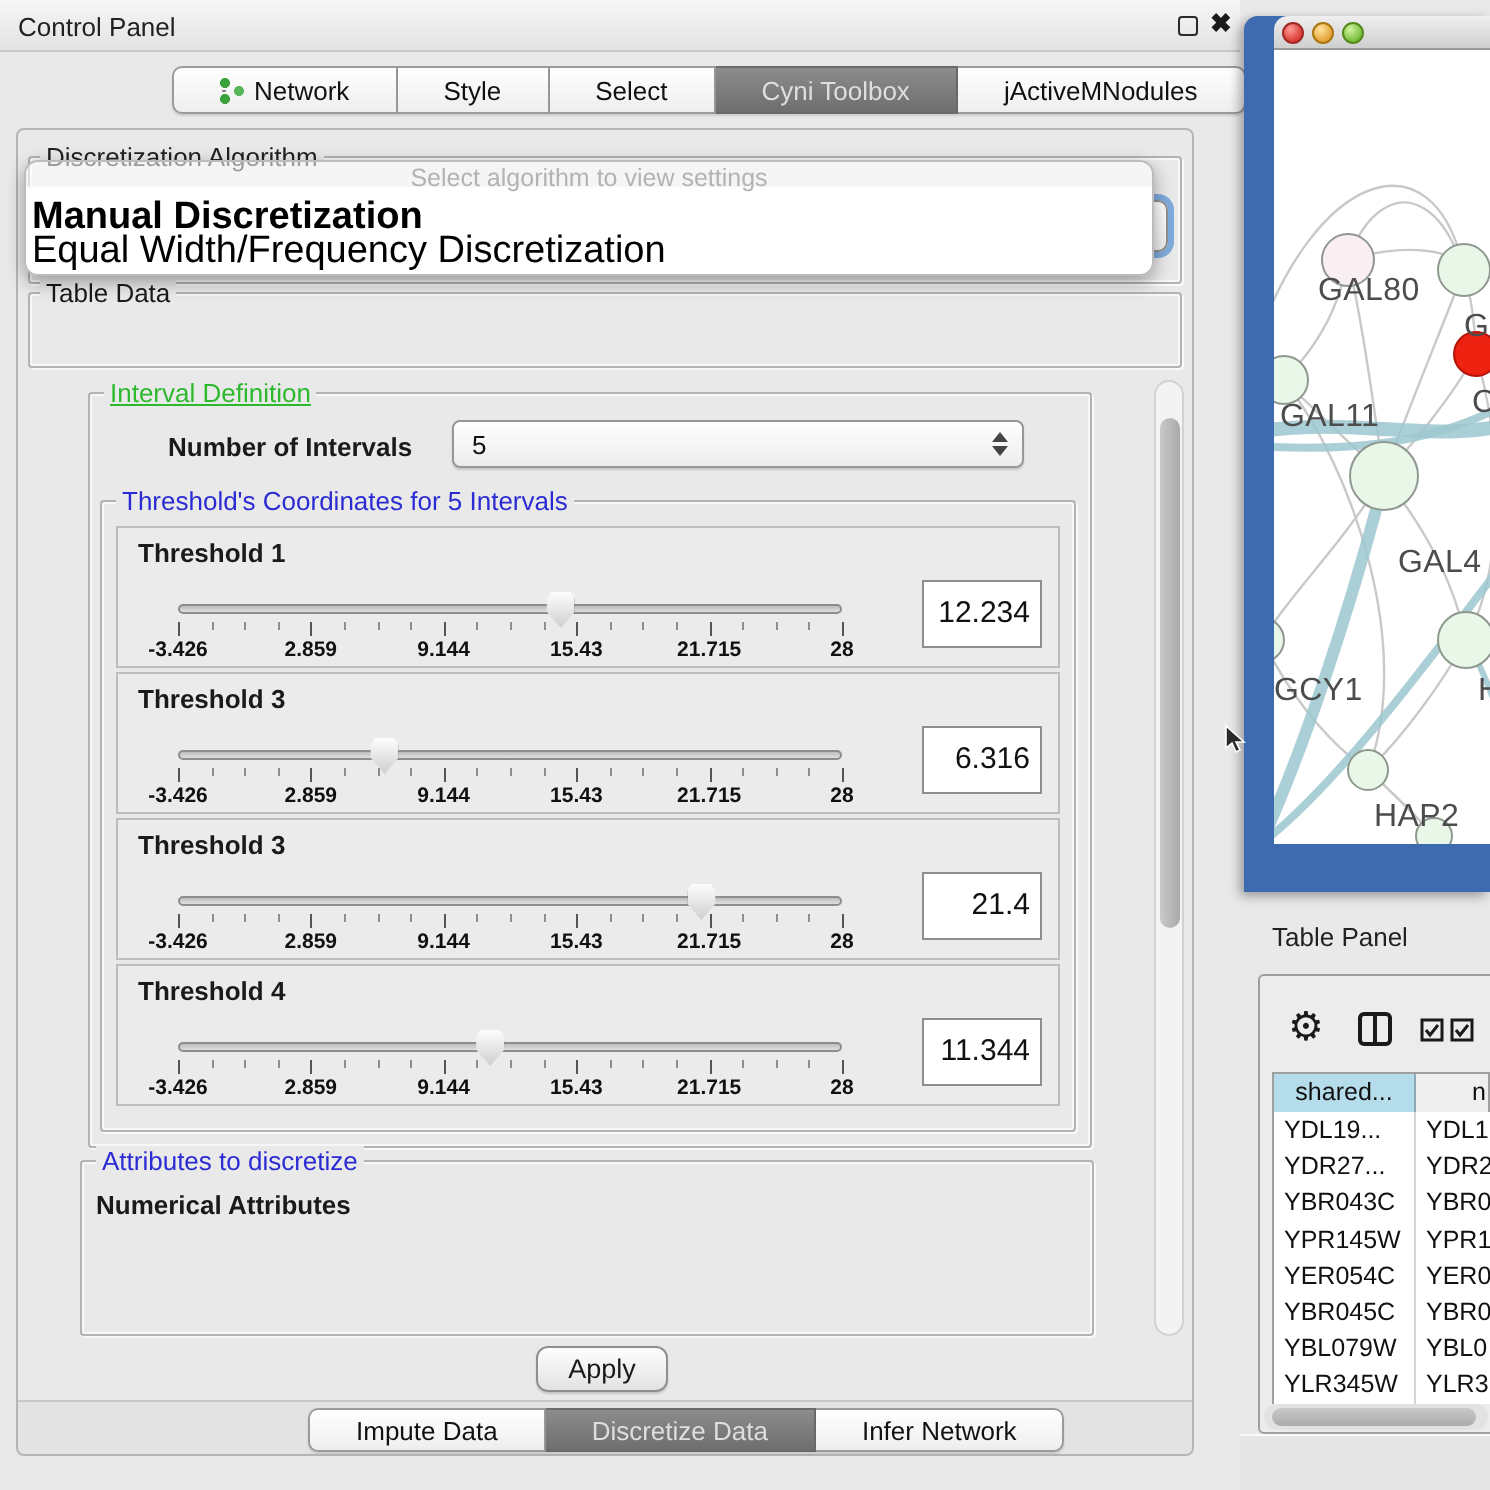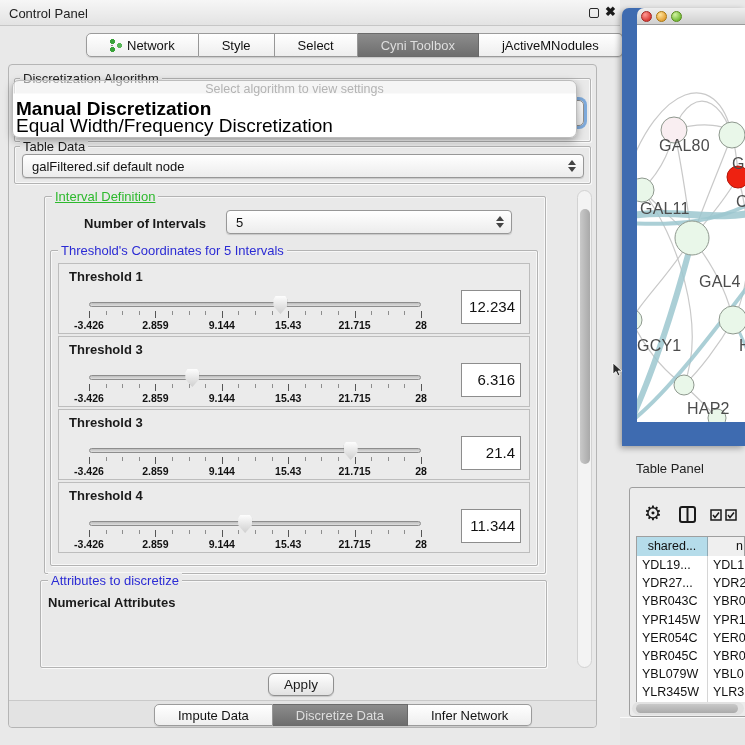--- a/index.html
+++ b/index.html
@@ -201,27 +201,20 @@
   <div class="alg-combo"></div>
 
   <div class="popup">
     <div class="popup-hint">Select algorithm to view settings</div>
     <div class="popup-item b">Manual Discretization</div>
     <div class="popup-item n">Equal Width/Frequency Discretization</div>
   </div>
 
   <div class="group td-group"></div>
   <div class="group-title td-title">Table Data</div>
-  <div class="combo td-combo">
-    <span>galFiltered.sif default node</span>
-    <span class="stepper">
-        <i class="up"></i>
-        <i class="dn"></i>
-      </span>
-  </div>
 
   <div class="vscroll-track">
     <div class="vscroll-thumb"></div>
   </div>
 
   <div class="group interval-group"></div>
   <div class="group-title interval-title">Interval Definition</div>
   <div class="noi-label">Number of Intervals</div>
   <div class="combo noi-combo">
     <span>5</span>

